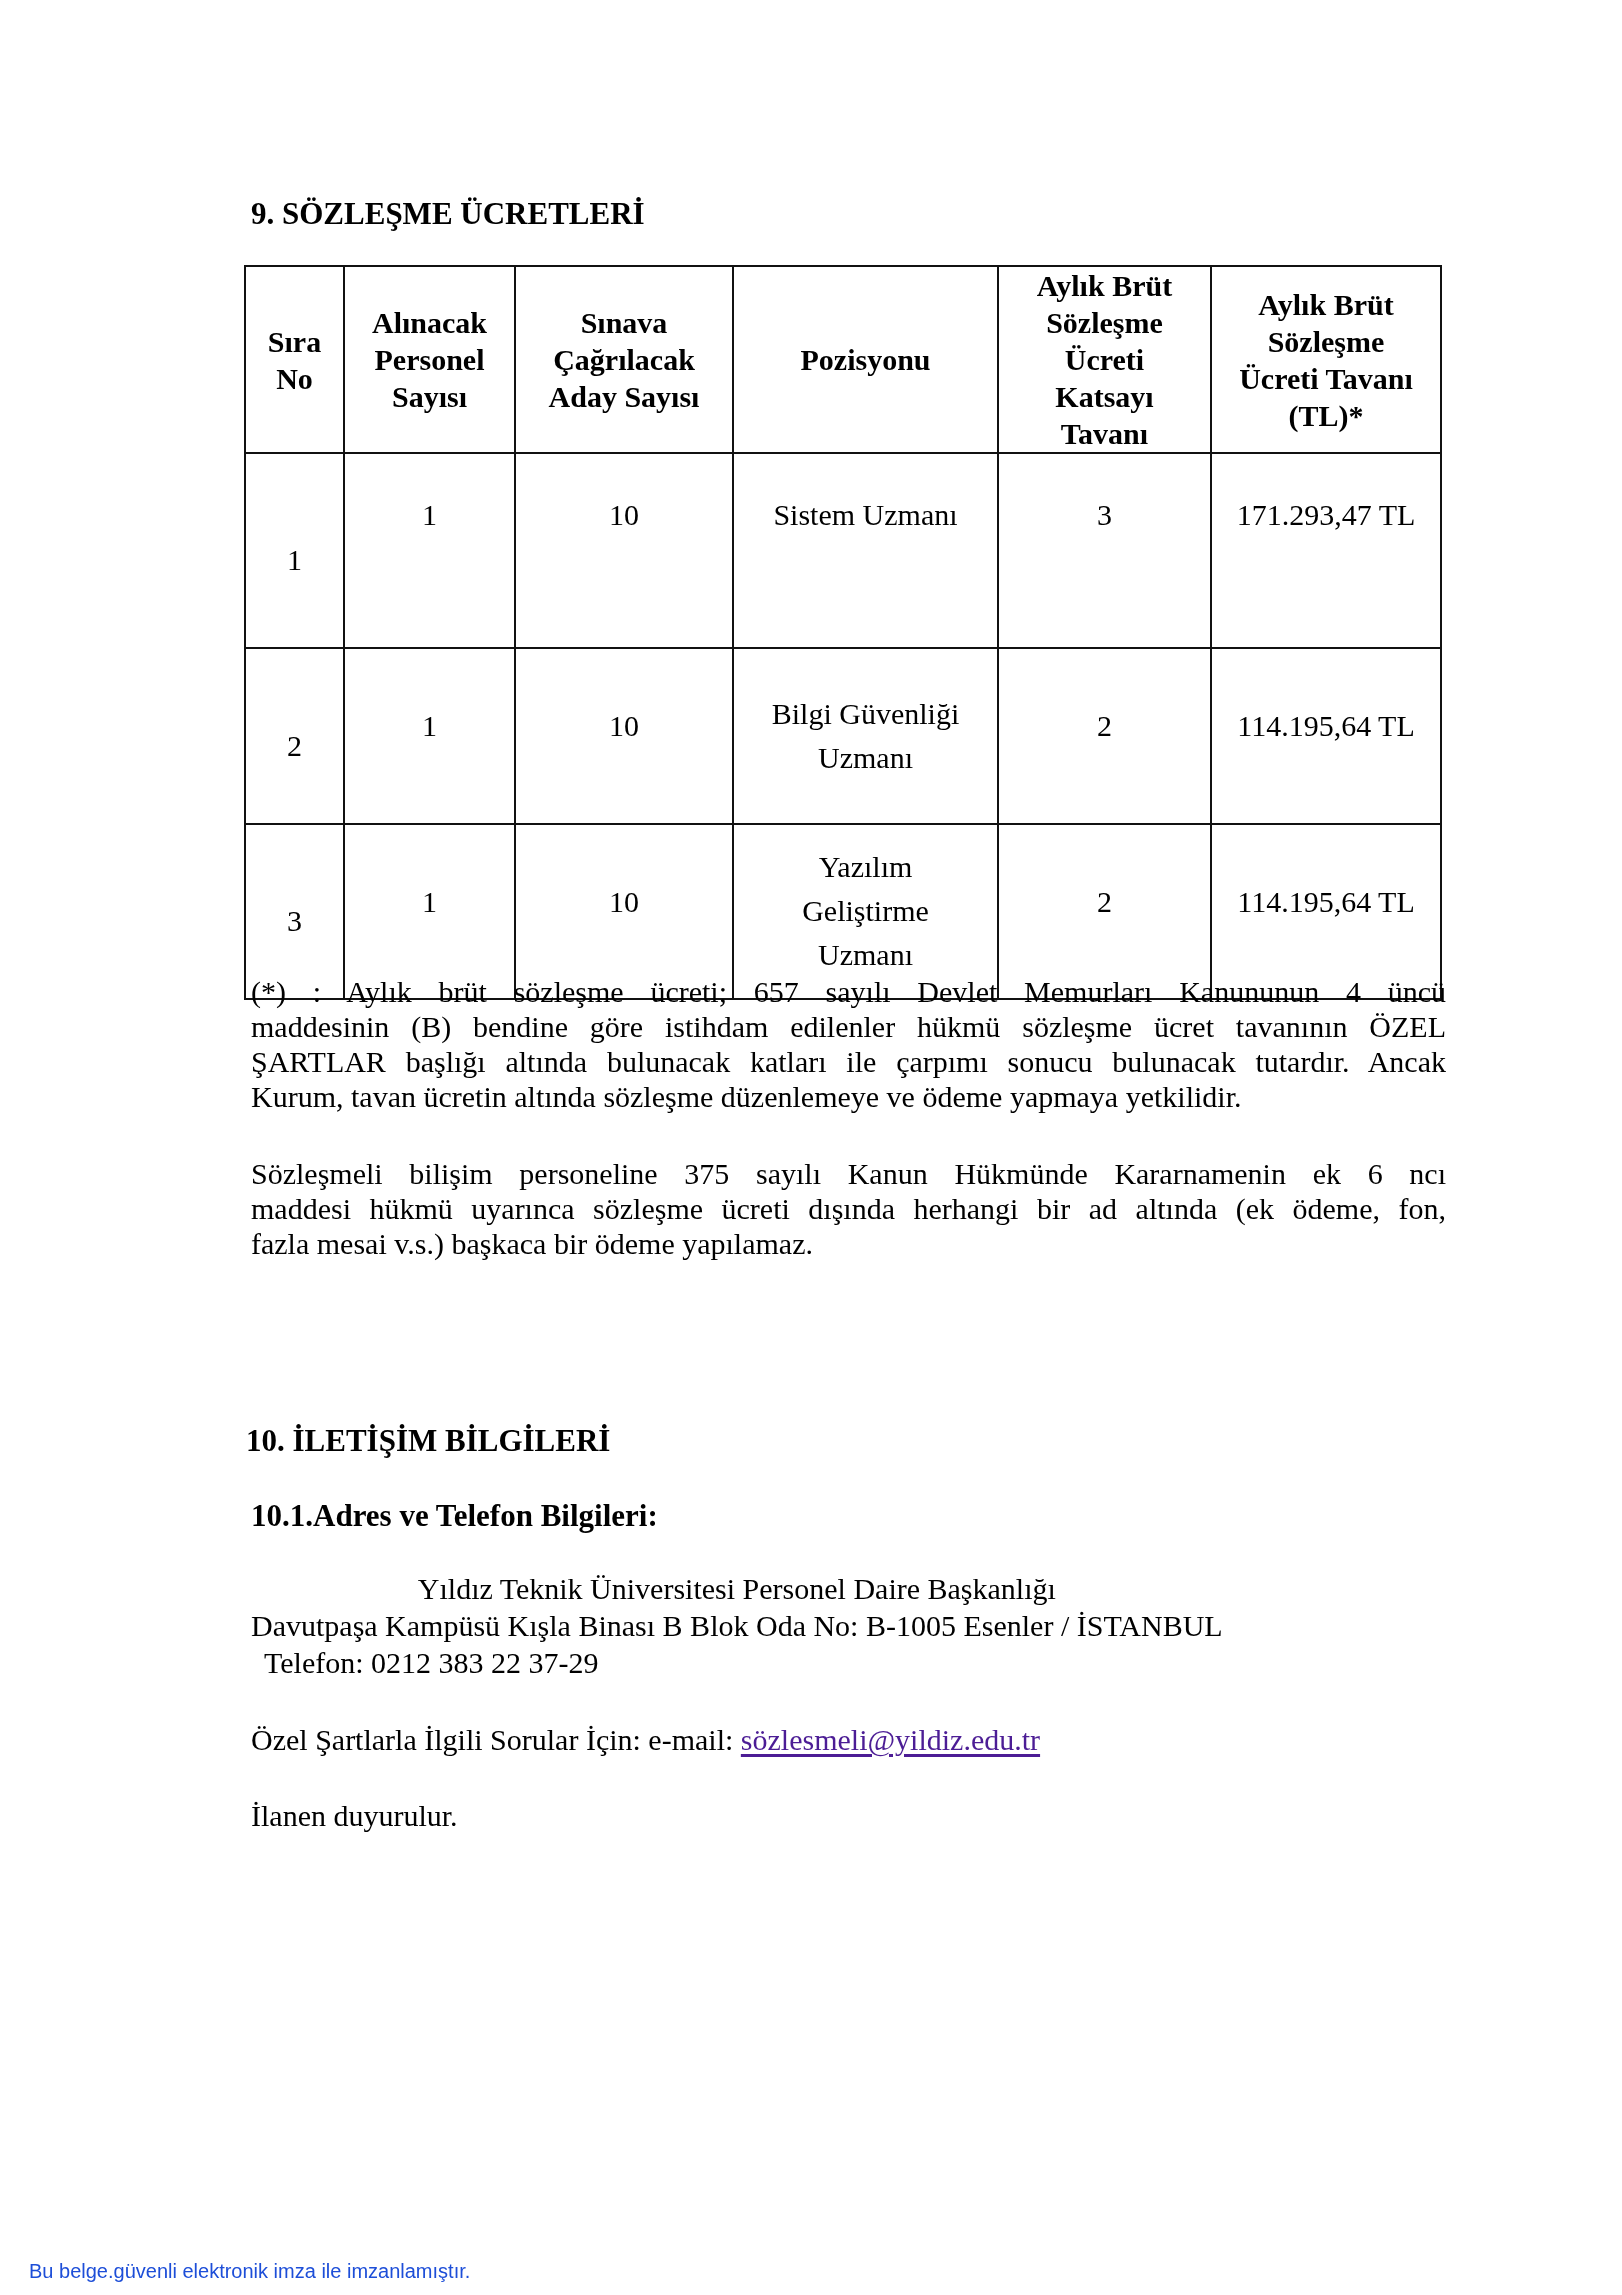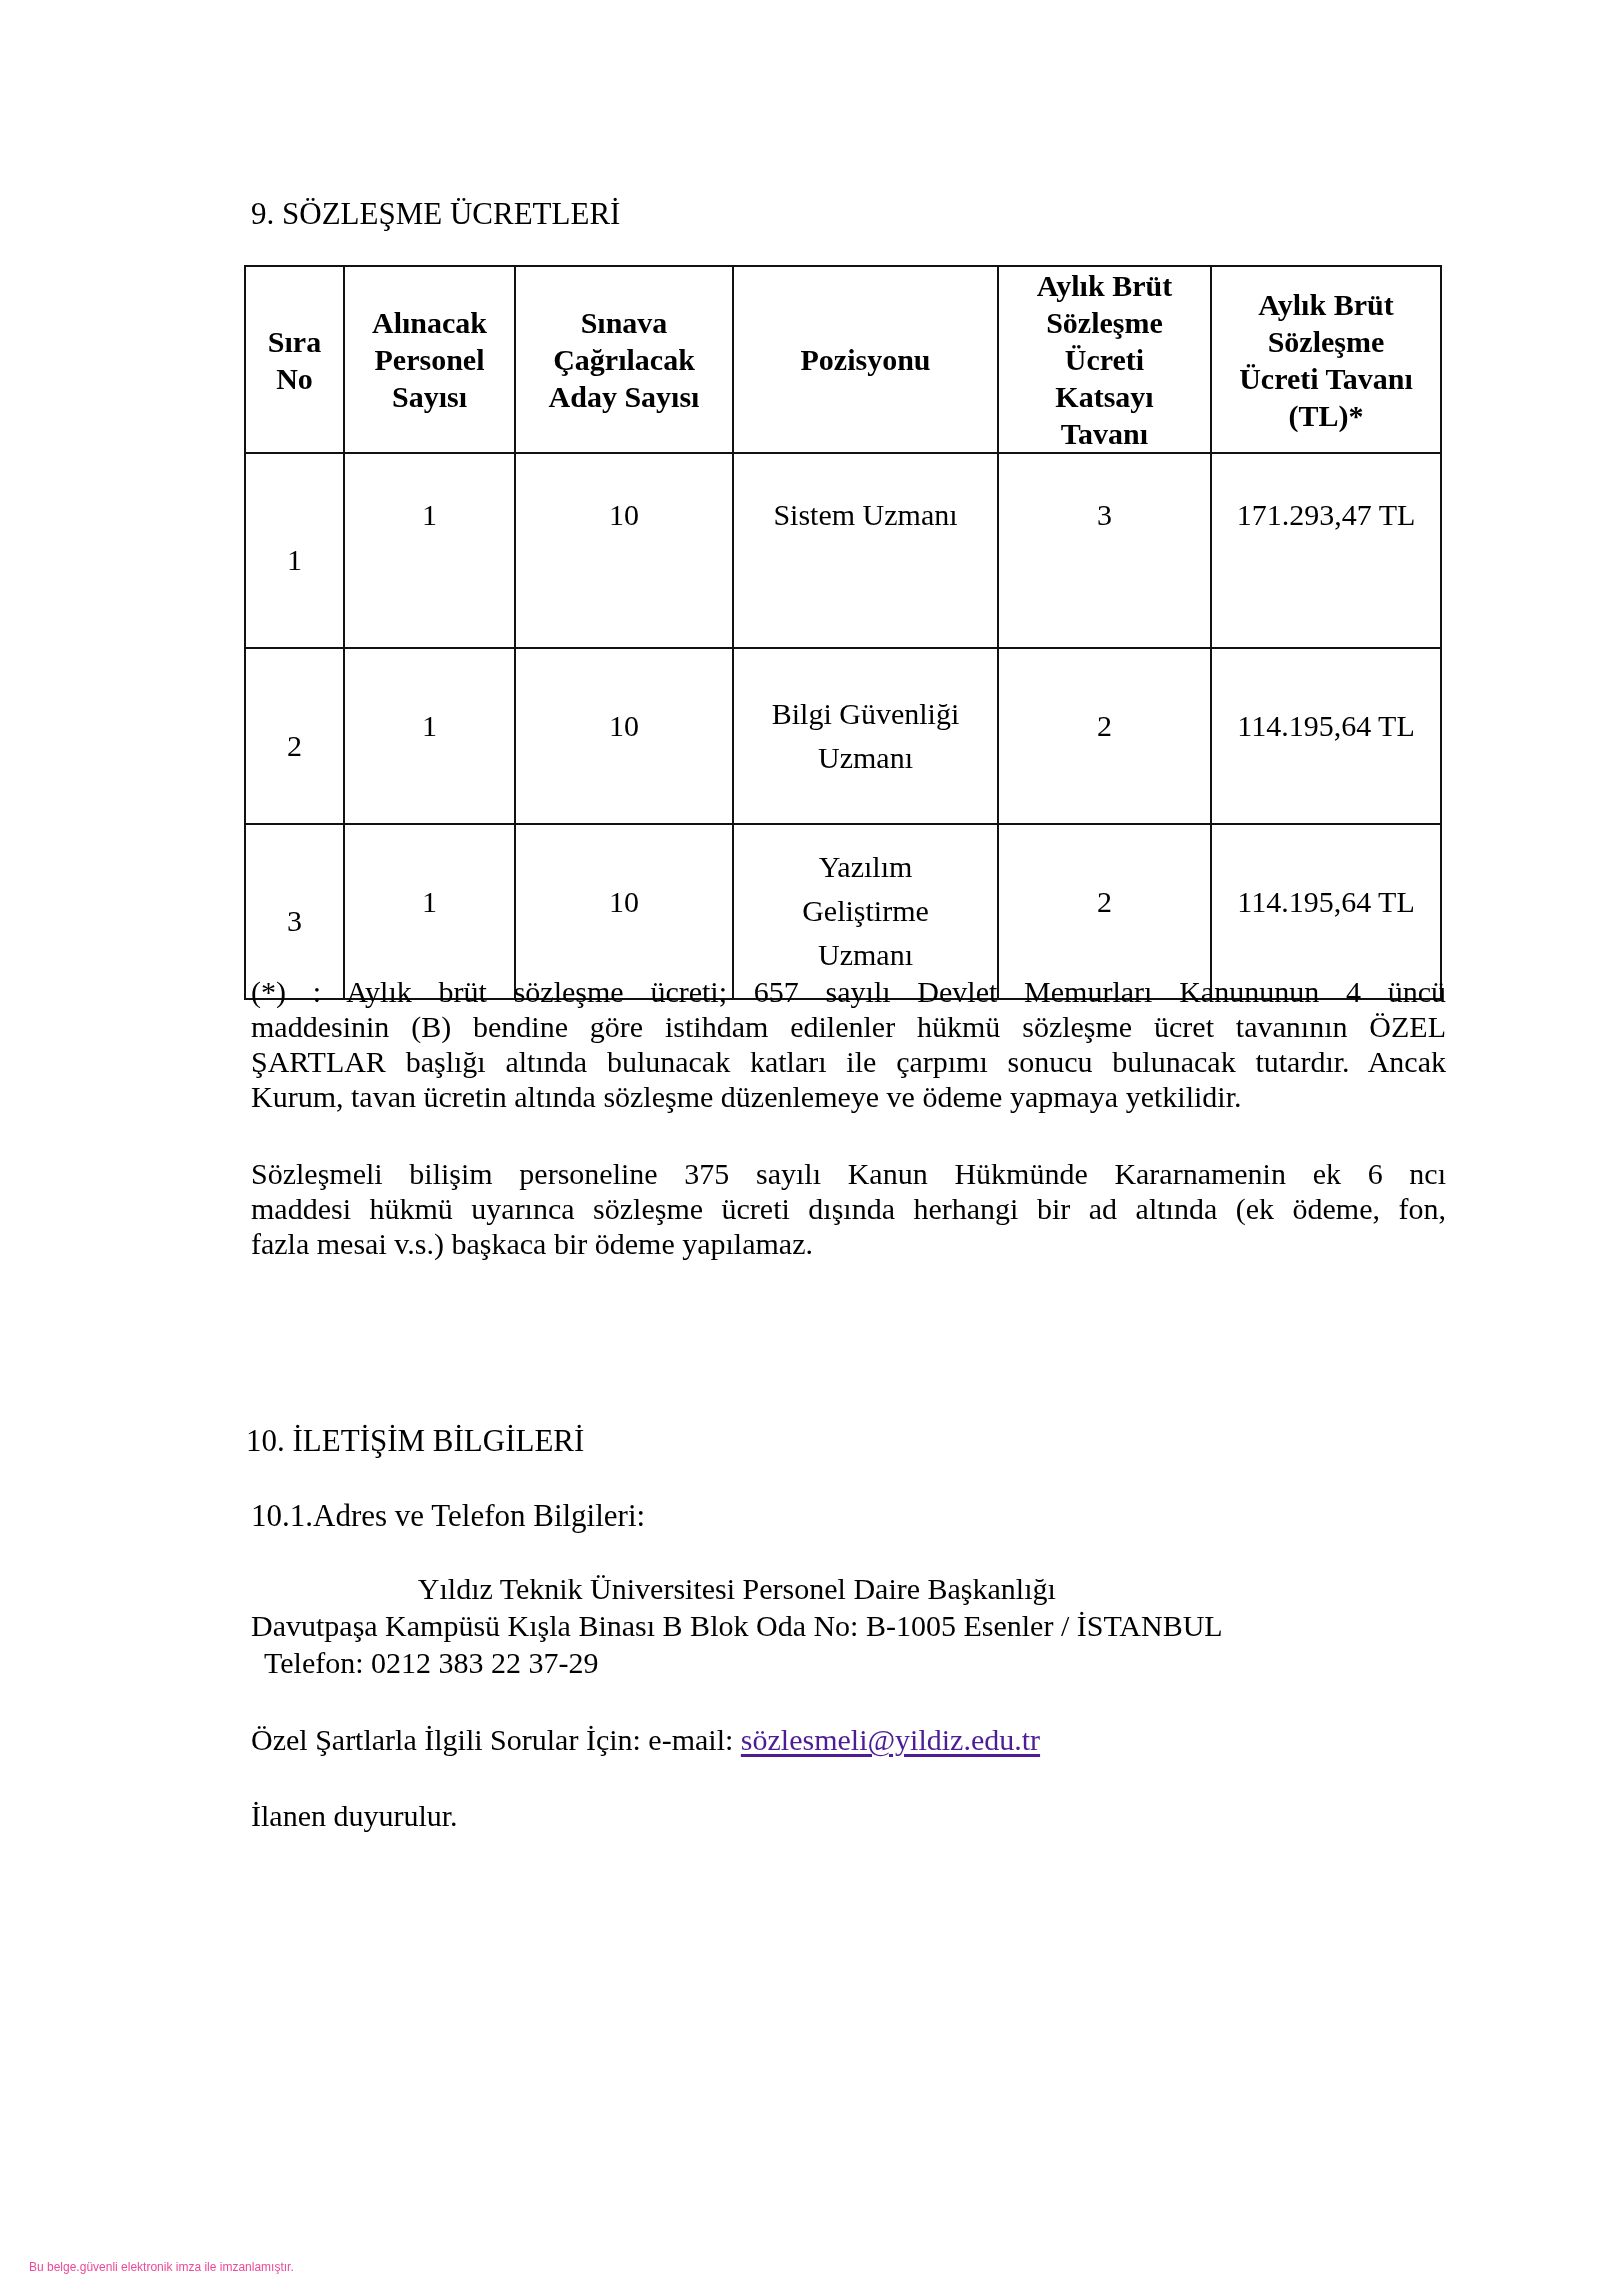--- a/index.html
+++ b/index.html
@@ -1,42 +1,42 @@
 <!DOCTYPE html>
 <html style="font-size:10.5px"><head>
 <meta charset="utf-8">
 <style>
   html, body { margin: 0; padding: 0; background: #ffffff; }
   body {
     width: 1623px; height: 2295px; position: relative; overflow: hidden;
     font-family: "Liberation Serif", "DejaVu Serif", serif; color: #000;
   }
   .abs { position: absolute; }
-  .h-section { font-weight: normal; font-size: 31px; line-height: 1; white-space: nowrap; }
+  .h-section { font-weight: bold; font-size: 31px; line-height: 1; white-space: nowrap; }
   .para {
     font-size: 30px; line-height: 35px; text-align: justify; width: 1195px;
   }
   .para-line { display: block; text-align: justify; text-align-last: justify; height: 35px; white-space: nowrap; overflow: visible; }
   .para-line.last { text-align-last: left; }
   .plain { font-size: 30px; line-height: 1; white-space: nowrap; }
   table.wage {
     position: absolute; left: 244px; top: 265px;
     border-collapse: collapse; table-layout: fixed;
     font-size: 30px;
   }
   table.wage td, table.wage th {
     border: 2px solid #111; text-align: center; padding: 0 3.9px;
   }
   table.wage th { font-weight: bold; line-height: 37px; vertical-align: middle; height: 185px; }
   table.wage td { line-height: 44px; height: 154px; font-weight: normal; }
   .cell-top { vertical-align: top; padding-top: 39px !important; }
   .cell-mid { vertical-align: middle; }
   .cell-low { vertical-align: middle; padding-top: 19.6px !important; }
   .link { color: #4c1d95; text-decoration: underline; text-underline-offset: 3.9px; }
-  .footer { font-family: "Liberation Sans", "DejaVu Sans", sans-serif; font-size: 12px; color: #ec4899; white-space: nowrap; }
+  .footer { font-family: "Liberation Sans", "DejaVu Sans", sans-serif; font-size: 20px; color: #1d4ed8; white-space: nowrap; }
 </style>
 </head>
 <body>
 
 <div class="abs h-section" style="left:251px; top:198px;">9. SÖZLEŞME ÜCRETLERİ</div>
 
 <table class="wage">
   <colgroup>
     <col style="width:99px">
     <col style="width:171px">

